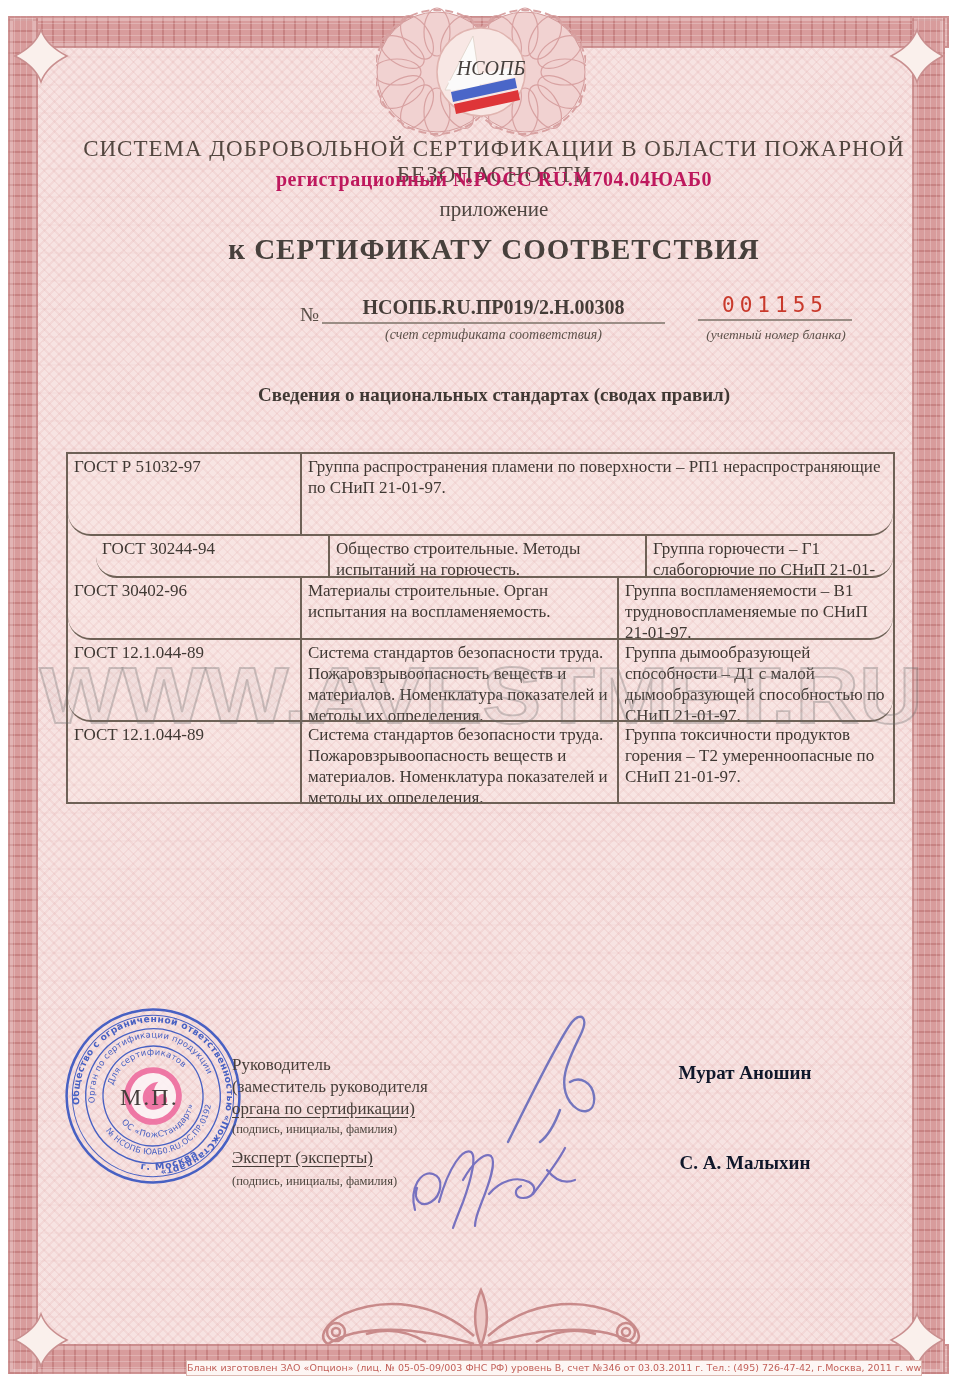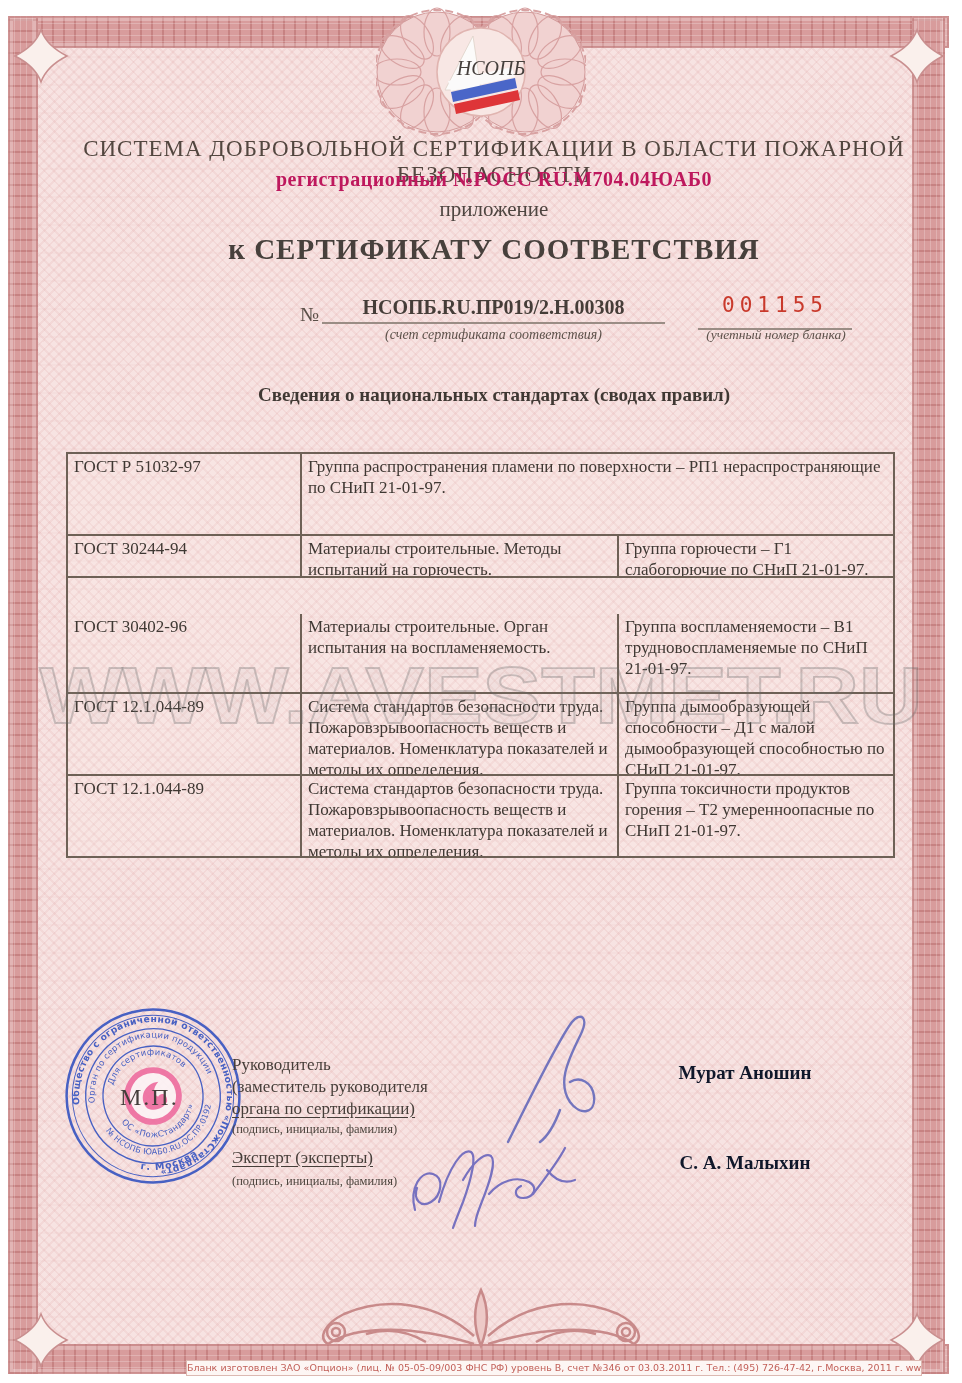--- a/index.html
+++ b/index.html
@@ -33,33 +33,33 @@
   .ctext{position:absolute;left:0;width:962px;text-align:center;padding-left:13px;}
   .sys-title{top:136px;font-size:23px;letter-spacing:1px;color:#52463f;}
   .reg-line{top:168px;font-size:20px;font-weight:bold;color:#be185d;letter-spacing:.5px;}
   .pril{top:197px;font-size:21px;color:#4e4540;}
   .cert-line{top:233px;font-size:29px;font-weight:bold;color:#47403c;letter-spacing:1px;}
   .sec-title{top:384px;font-size:19px;font-weight:bold;color:#3f3833;}
   .no-sign{position:absolute;left:300px;top:303px;font-size:20px;color:#5a4f48;}
   .numline{position:absolute;border-bottom:2px solid #9a8d85;text-align:center;box-sizing:border-box;}
   .cert-num{left:322px;top:296px;width:343px;font-size:20px;font-weight:bold;color:#453d38;padding-bottom:3px;}
   .blank-num{left:698px;top:293px;width:154px;font-size:21px;font-family:"DejaVu Sans Mono",monospace;
-             letter-spacing:5px;color:#c9392b;padding-bottom:11px;}
+             letter-spacing:5px;color:#c9392b;padding-bottom:2px;}
   .caption{position:absolute;font-style:italic;font-size:14px;color:#5d524b;text-align:center;}
   .cap1{left:312px;top:327px;width:363px;}
   .cap2{left:686px;top:327px;width:180px;font-size:13.5px;}
   
   .tbl{position:absolute;left:66px;top:452px;width:829px;border:2px solid #6e6156;box-sizing:border-box;background:rgba(255,245,242,.12);}
-  .tr{display:flex;border-bottom:2px solid #6e6156;box-sizing:border-box;}
+  .tr{display:flex;border-bottom:2px solid #6e6156;box-sizing:border-box;border-radius:23px;}
   .tr:last-child{border-bottom:none;}
   .td{padding:2px 6px;font-size:17px;line-height:1.24;color:#3f3833;box-sizing:border-box;overflow:hidden;}
   .c1{width:234px;border-right:2px solid #6e6156;}
   .c2{width:317px;border-right:2px solid #6e6156;}
   .c3{flex:1;}
-  .r1{height:82px;} .r2{height:42px;} .r3{height:80px;margin-top:36px;} .r4{height:82px;} .r5{height:80px;}
+  .r1{height:82px;} .r2{height:42px;margin-left:28px;} .r3{height:62px;} .r4{height:82px;} .r5{height:80px;}
   .watermark{position:absolute;left:50%;top:645px;transform:translateX(-50%) scaleY(.9);
      font-family:"Liberation Sans",sans-serif;font-weight:700;font-size:88px;white-space:nowrap;
      color:rgba(150,150,150,.07);-webkit-text-stroke:2px rgba(105,105,105,.32);}
   .stamp{position:absolute;left:57px;top:1000px;}
   .mp{position:absolute;left:80px;top:1084px;font-size:24px;letter-spacing:2px;color:#443e3b;padding-left:40px;}
   .roleblock{position:absolute;left:232px;font-size:17px;color:#463e39;line-height:22px;}
   .rb1{top:1054px;}
   .underl{text-decoration:underline;text-underline-offset:3px;}
   .smallcap{font-size:12.5px;line-height:18px;color:#4e463f;}
   .expert-role{position:absolute;left:232px;top:1148px;font-size:17px;color:#463e39;}
@@ -154,21 +154,21 @@
 
   <div class="ctext sec-title">Сведения о национальных стандартах (сводах правил)</div>
 
   <div class="tbl">
     <div class="tr r1">
       <div class="td c1">ГОСТ Р 51032-97</div>
       <div class="td c3">Группа распространения пламени по поверхности – РП1 нераспространяющие по СНиП 21-01-97.</div>
     </div>
     <div class="tr r2">
       <div class="td c1">ГОСТ 30244-94</div>
-      <div class="td c2">Материалы строительные. Методы испытаний на горючесть.</div>
+      <div class="td c2">Общество строительные. Методы испытаний на горючесть.</div>
       <div class="td c3">Группа горючести – Г1 слабогорючие по СНиП 21-01-97.</div>
     </div>
     <div class="tr r3">
       <div class="td c1">ГОСТ 30402-96</div>
       <div class="td c2">Материалы строительные. Орган испытания на воспламеняемость.</div>
       <div class="td c3">Группа воспламеняемости – В1 трудновоспламеняемые по СНиП 21-01-97.</div>
     </div>
     <div class="tr r4">
       <div class="td c1">ГОСТ 12.1.044-89</div>
       <div class="td c2">Система стандартов безопасности труда. Пожаровзрывоопасность веществ и материалов. Номенклатура показателей и методы их определения.</div>

